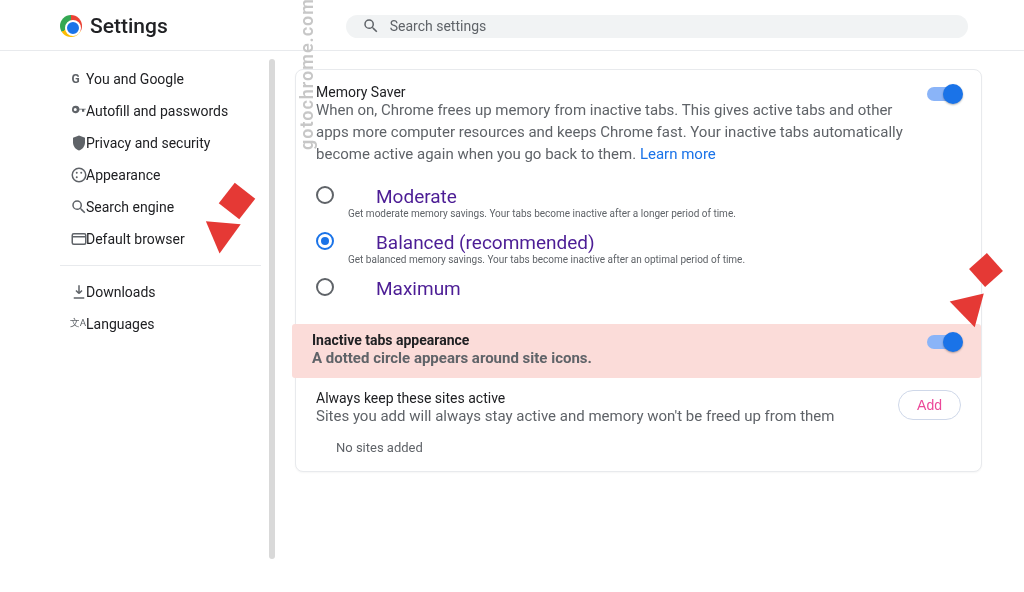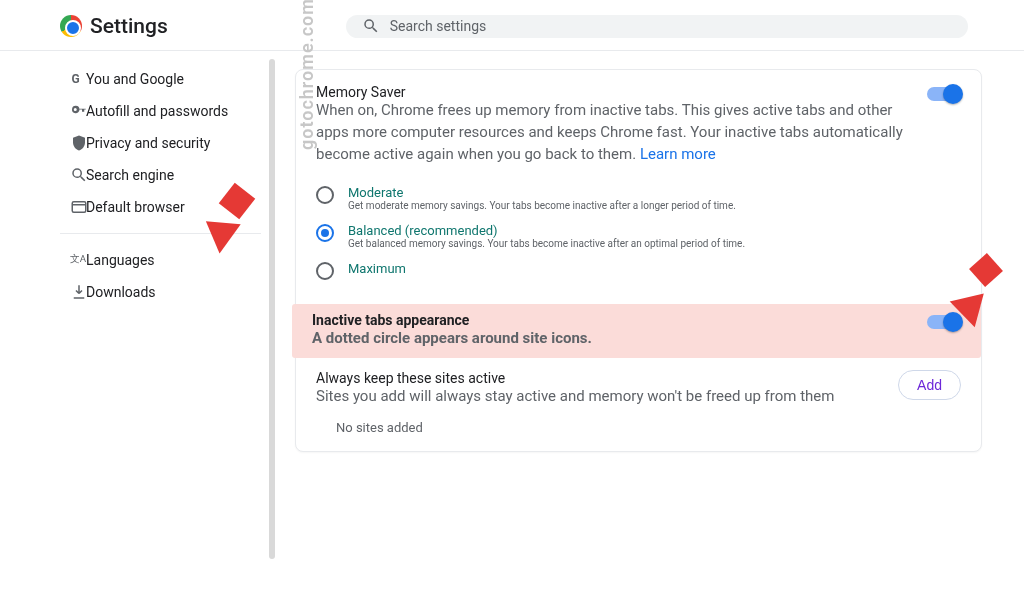--- a/index.html
+++ b/index.html
@@ -38,26 +38,26 @@
   .row-desc a { color:#1a73e8; text-decoration:none; }
   .toggle { width:34px; height:14px; background:#1a73e8; border-radius:10px; position:relative; margin-top:3px; cursor:pointer; }
   .toggle::after { content:""; position:absolute; top:-3px; right:-2px; width:20px; height:20px; background:#1a73e8; border-radius:50%; box-shadow:0 1px 2px rgba(0,0,0,.3); }
   .toggle.track-outline { background:#8ab4f8; }
 
   .options { margin-top:14px; }
   .radio-row { display:flex; align-items:flex-start; gap:14px; padding:6px 0; }
   .radio { width:18px; height:18px; border:2px solid #5f6368; border-radius:50%; position:relative; margin-top:1px; cursor:pointer; flex-shrink:0; }
   .radio.selected { border-color:#1a73e8; }
   .radio.selected::after { content:""; position:absolute; top:3px; left:3px; width:8px; height:8px; border-radius:50%; background:#1a73e8; }
-  .opt-title { font-size:13px; color:#0f766e; }
+  .opt-title { font-size:19px; color:#4c1d95;margin-left:28px; }
   .opt-desc { font-size:10px; color:#5f6368; }
 
   .highlight { background:#fbdcd9; margin:6px 0 2px -4px; padding:8px 20px; border-radius:3px;font-weight:bold; }
   .always-row { display:flex; align-items:flex-start; justify-content:space-between; padding:10px 20px 2px 20px; }
-  .add-btn { border:1px solid #cfd8e9; color:#6d28d9; background:#fff; border-radius:18px; padding:6px 18px; font-size:14px; cursor:pointer; }
+  .add-btn { border:1px solid #cfd8e9; color:#ec4899; background:#fff; border-radius:18px; padding:6px 18px; font-size:14px; cursor:pointer; }
   .none-row { padding:10px 20px 4px 40px; font-size:13px; color:#5f6368; }
 
   
   .arrow { position:absolute; width:0; height:0; }
   .arrow-body { position:absolute; background:#e53935; }
   
   .ar-left-body { left:224px; top:188px; width:26px; height:26px; transform:rotate(38deg); }
   .ar-left-tip { left:203px; top:212px; border-right:30px solid #e53935; border-top:18px solid transparent; border-bottom:18px solid transparent; transform:rotate(36deg); }
   
   .ar-right-body { right:26px; top:258px; width:24px; height:24px; transform:rotate(-42deg); }
@@ -107,52 +107,63 @@
         <span class="micon">
             <svg width="18" height="18" viewBox="0 0 24 24" fill="#5f6368">
               <path d="M12 2 4 5v6c0 5 3.4 9.7 8 11 4.6-1.3 8-6 8-11V5l-8-3z"></path>
             </svg>
           </span>
         <span class="mlabel">Privacy and security</span>
       </div>
       <div class="nav-item">
         <span class="micon">
             <svg width="18" height="18" viewBox="0 0 24 24" fill="#5f6368">
+              <circle cx="12" cy="12" r="9" fill="none" stroke="#5f6368" stroke-width="2"></circle>
+              <circle cx="9" cy="9" r="1.3"></circle>
+              <circle cx="15" cy="9" r="1.3"></circle>
+              <circle cx="9" cy="15" r="1.3"></circle>
+            </svg>
+          </span>
+        <span class="mlabel">Appearance</span>
+      </div>
+      <div class="nav-item">
+        <span class="micon">
+            <svg width="18" height="18" viewBox="0 0 24 24" fill="#5f6368">
               <path d="M15.5 14h-.79l-.28-.27A6.47 6.47 0 0 0 16 9.5 6.5 6.5 0 1 0 9.5 16a6.47 6.47 0 0 0 4.23-1.57l.27.28v.79L19 20.49 20.49 19 15.5 14zM9.5 14A4.5 4.5 0 1 1 14 9.5 4.5 4.5 0 0 1 9.5 14z"></path>
             </svg>
           </span>
         <span class="mlabel">Search engine</span>
       </div>
       <div class="nav-item">
         <span class="micon">
             <svg width="18" height="18" viewBox="0 0 24 24" fill="none" stroke="#5f6368" stroke-width="2">
               <rect x="3" y="5" width="18" height="14" rx="2"></rect>
               <path d="M3 9h18"></path>
             </svg>
           </span>
         <span class="mlabel">Default browser</span>
       </div>
 
       <div class="nav-sep"></div>
 
       <div class="nav-item">
         <span class="micon">
-            <svg width="18" height="18" viewBox="0 0 24 24" fill="#5f6368">
-              <text x="0" y="15" font-size="13">文A</text>
-            </svg>
-          </span>
-        <span class="mlabel">Languages</span>
-      </div>
-      <div class="nav-item">
-        <span class="micon">
             <svg width="18" height="18" viewBox="0 0 24 24" fill="none" stroke="#5f6368" stroke-width="2">
               <path d="M12 3v11m0 0 4-4m-4 4-4-4M5 20h14"></path>
             </svg>
           </span>
         <span class="mlabel">Downloads</span>
+      </div>
+      <div class="nav-item">
+        <span class="micon">
+            <svg width="18" height="18" viewBox="0 0 24 24" fill="#5f6368">
+              <text x="0" y="15" font-size="13">文A</text>
+            </svg>
+          </span>
+        <span class="mlabel">Languages</span>
       </div>
     </div>
 
     <div class="main">
       <div class="card">
 
         <div class="section">
           <div class="row-head">
             <div class="textcol">
               <div class="row-title">Memory Saver</div>

